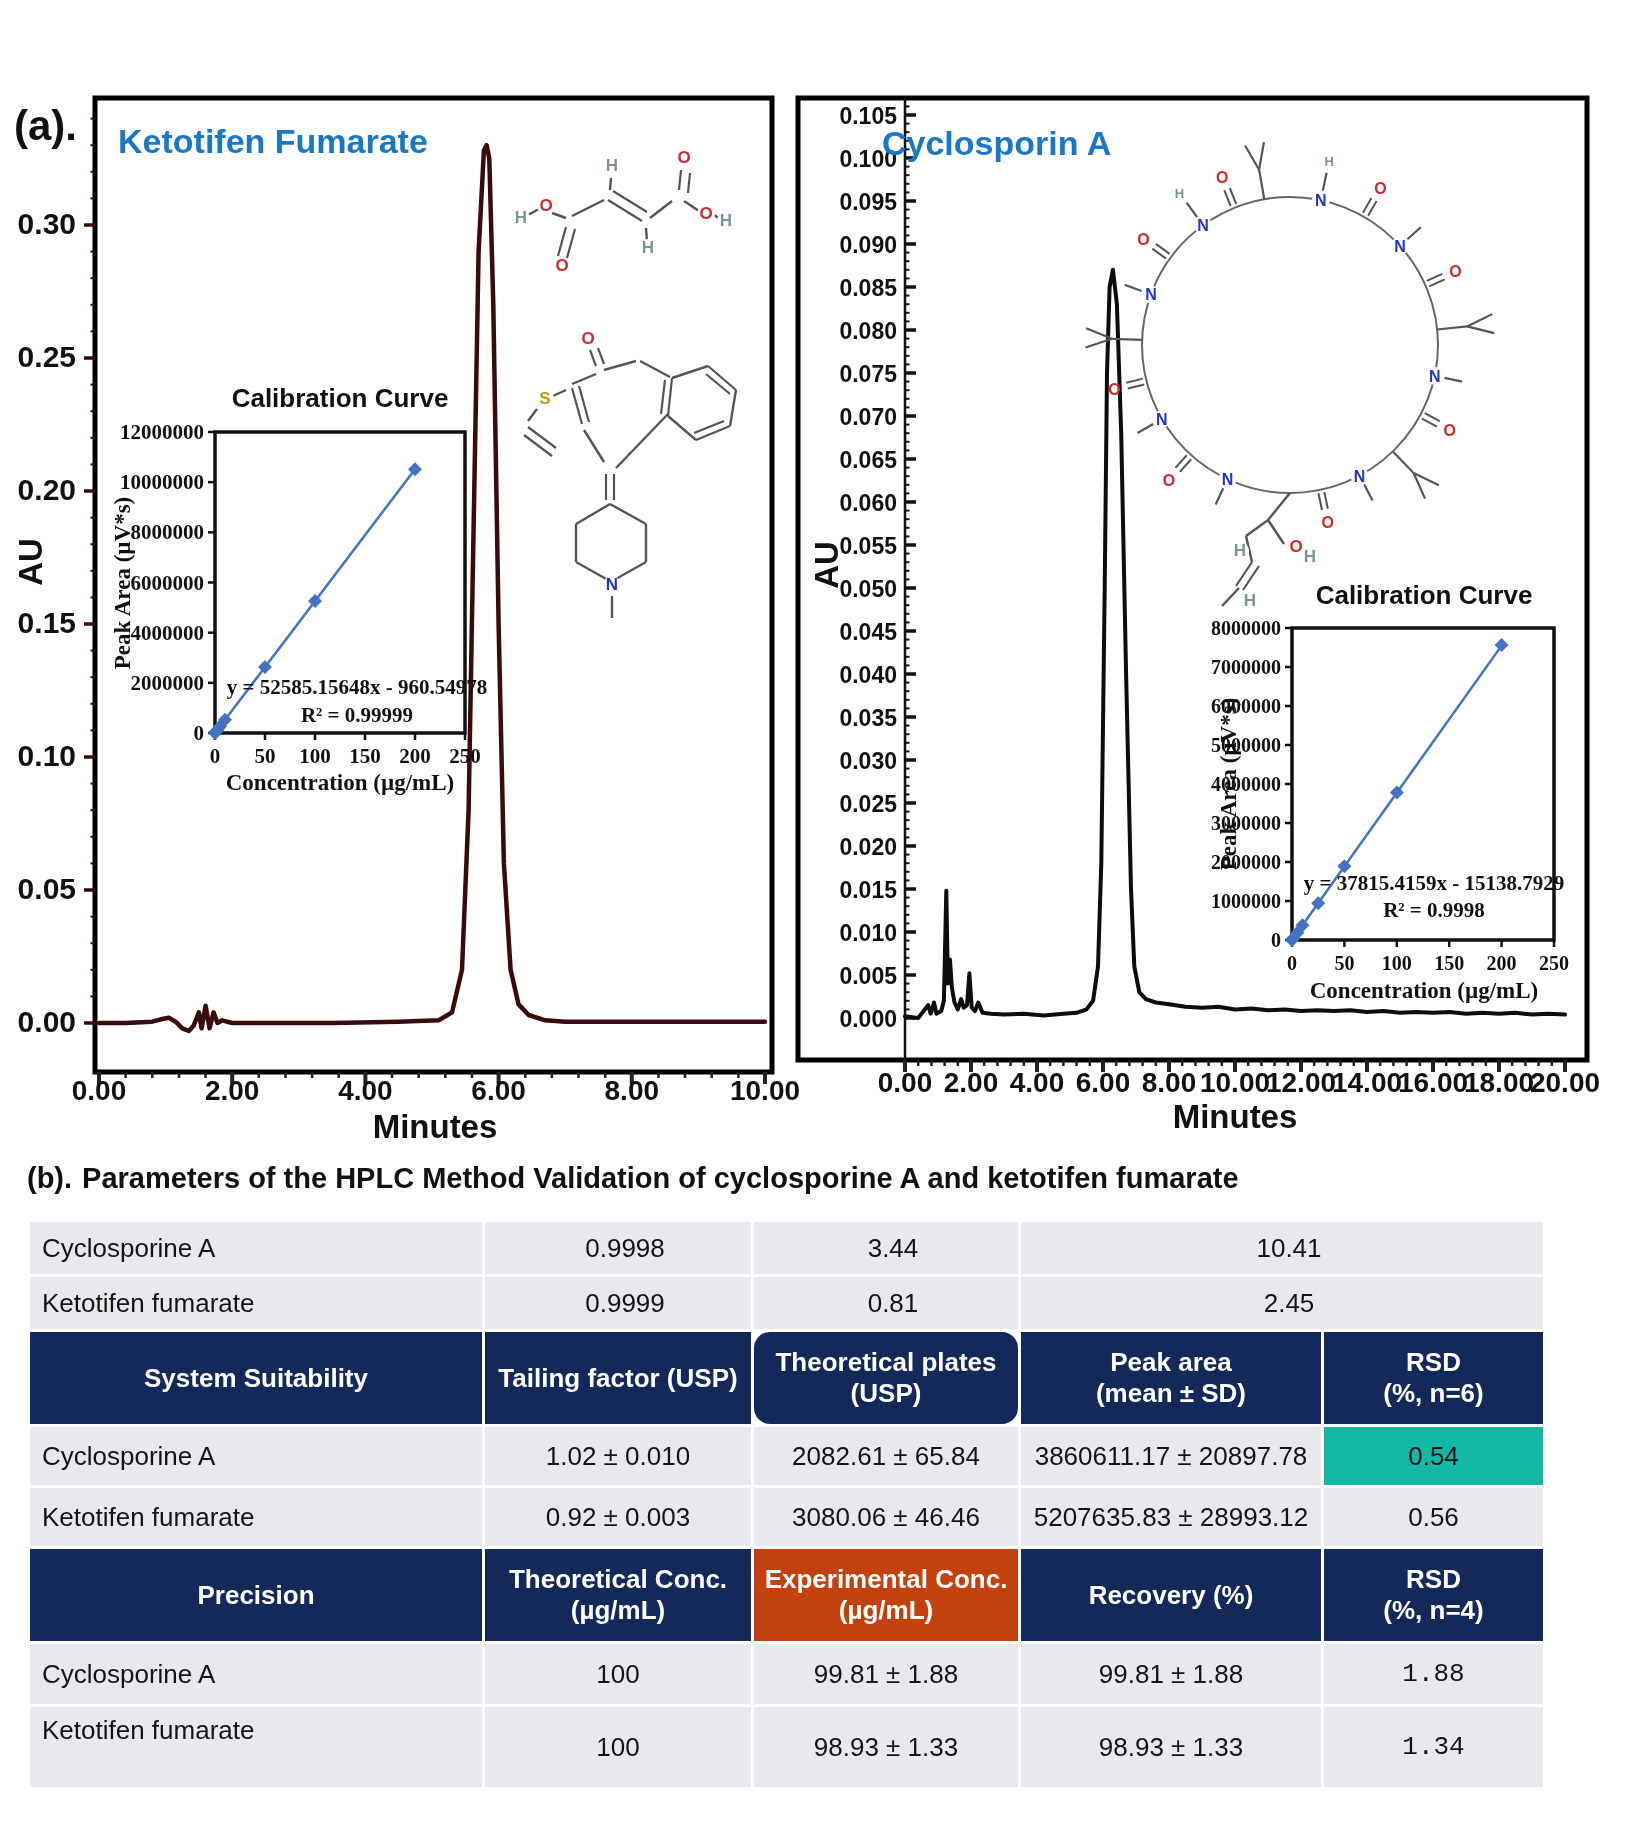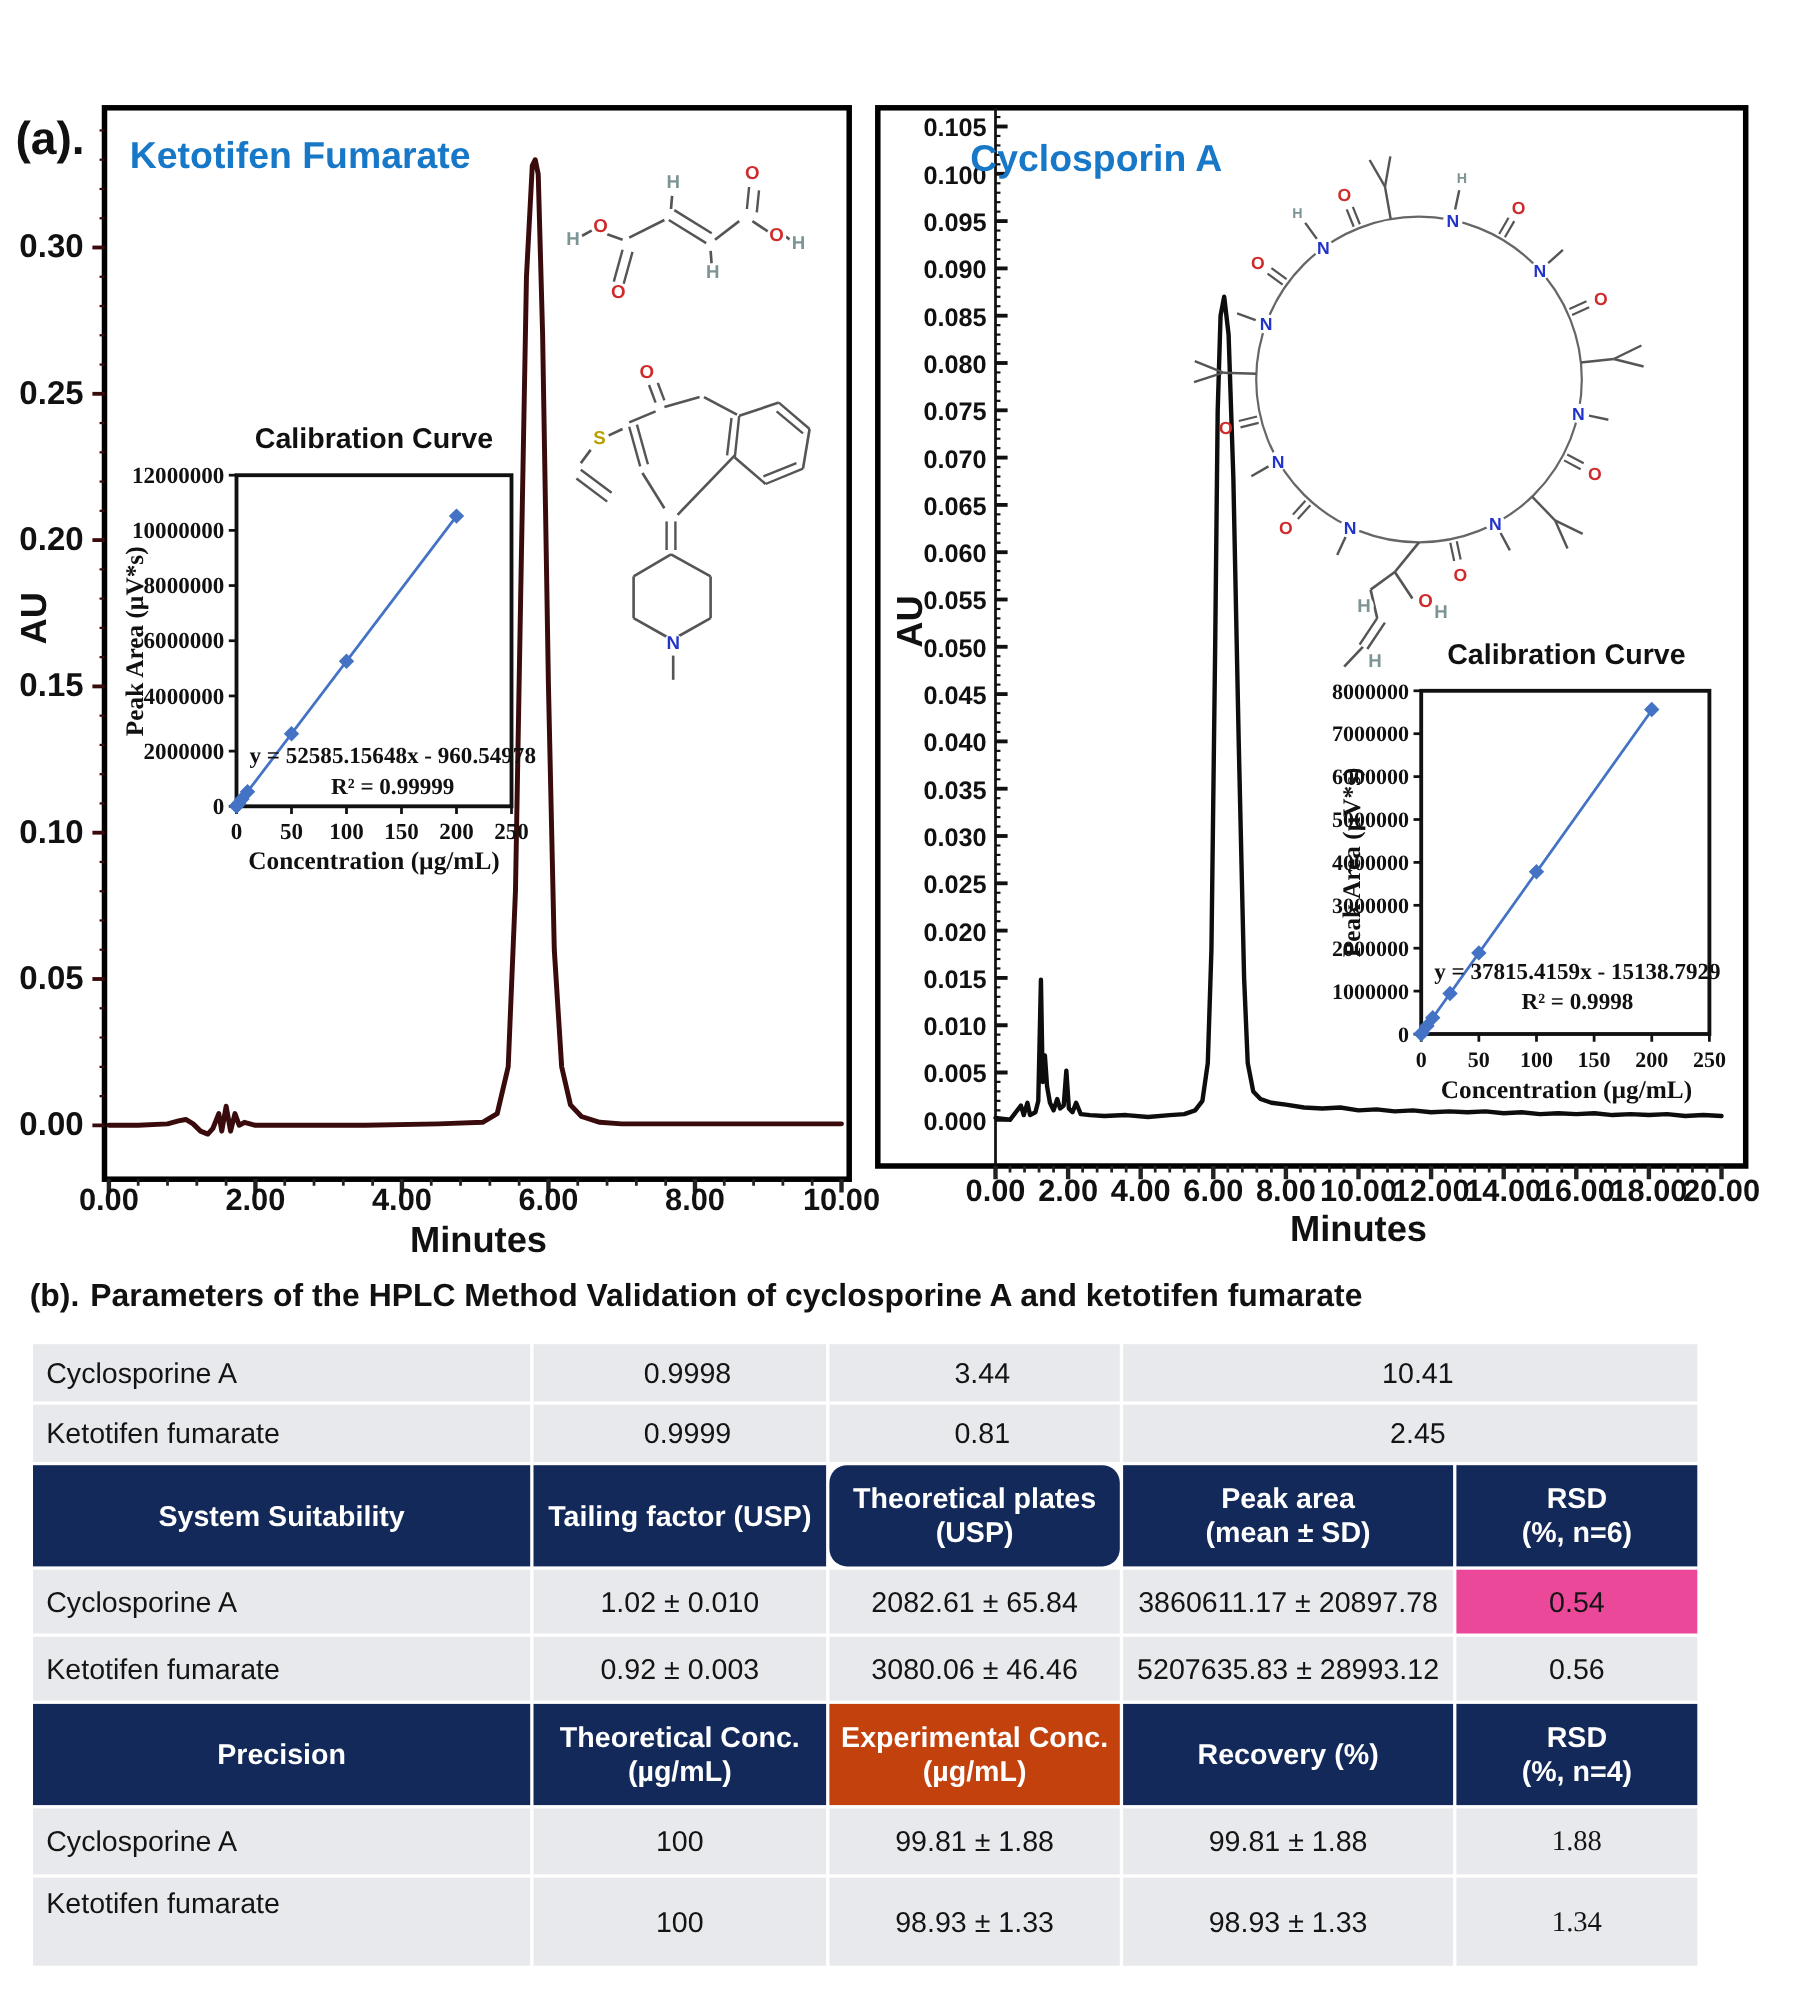--- a/index.html
+++ b/index.html
@@ -14,21 +14,21 @@
   .panel-label{font-family:"Liberation Sans",sans-serif;font-weight:bold;font-size:42px;fill:#111;}
 
   .panel-b{position:absolute;top:1162px;left:27px;width:1513px;}
   .panel-b-title{font-size:29px;font-weight:bold;color:#111;display:flex;gap:10px;align-items:baseline;}
   table.validation{border-collapse:separate;border-spacing:3px;width:1513px;margin-top:24px;
                    table-layout:fixed;}
   table.validation th{color:#fff;font-weight:bold;font-size:26px;text-align:center;
                       white-space:pre-line;line-height:1.18;padding:2px 6px;}
   table.validation td{font-size:26px;color:#141414;text-align:center;padding:2px 6px;vertical-align:middle;}
   table.validation td.rowlabel{text-align:left;padding-left:12px;}
-  table.validation td.serif{font-family:Liberation Serif, serif;}
+  table.validation td.serif{font-family:Liberation Mono, monospace;}
   table.validation td.va-top{vertical-align:top;padding-top:8px;}
   tr.hdr0 th{height:64px;}
   tr.hdr1 th,tr.hdr2 th{height:88px;}
   tr.body0 td{height:48px;padding-left:20px;}
   tr.body1 td{height:54px;}
   tr.body2 td{height:56px;}
   tr.body2b td{height:70px;}
 </style>
 </head>
 <body>
@@ -647,21 +647,21 @@
           <th colspan="1" style="background: rgb(19, 41, 90);">Peak area
 (mean ± SD)</th>
           <th colspan="1" style="background: rgb(19, 41, 90);">RSD
 (%, n=6)</th>
         </tr>
         <tr class="body1">
           <td colspan="1" class="rowlabel" style="background: rgb(232, 233, 236);">Cyclosporine A</td>
           <td colspan="1" class="num" style="background: rgb(232, 233, 236);">1.02 ± 0.010</td>
           <td colspan="1" class="num" style="background: rgb(232, 233, 236);">2082.61 ± 65.84</td>
           <td colspan="1" class="num" style="background: rgb(232, 233, 236);">3860611.17 ± 20897.78</td>
-          <td colspan="1" class="num" style="background: #ec4899;">0.54</td>
+          <td colspan="1" class="num" style="background: #14b8a6;">0.54</td>
         </tr>
         <tr class="body1">
           <td colspan="1" class="rowlabel" style="background: rgb(232, 233, 236);">Ketotifen fumarate</td>
           <td colspan="1" class="num" style="background: rgb(232, 233, 236);">0.92 ± 0.003</td>
           <td colspan="1" class="num" style="background: rgb(232, 233, 236);">3080.06 ± 46.46</td>
           <td colspan="1" class="num" style="background: rgb(232, 233, 236);">5207635.83 ± 28993.12</td>
           <td colspan="1" class="num" style="background: rgb(232, 233, 236);">0.56</td>
         </tr>
         <tr class="hdr2">
           <th colspan="1" style="background: rgb(19, 41, 90);">Precision</th>

